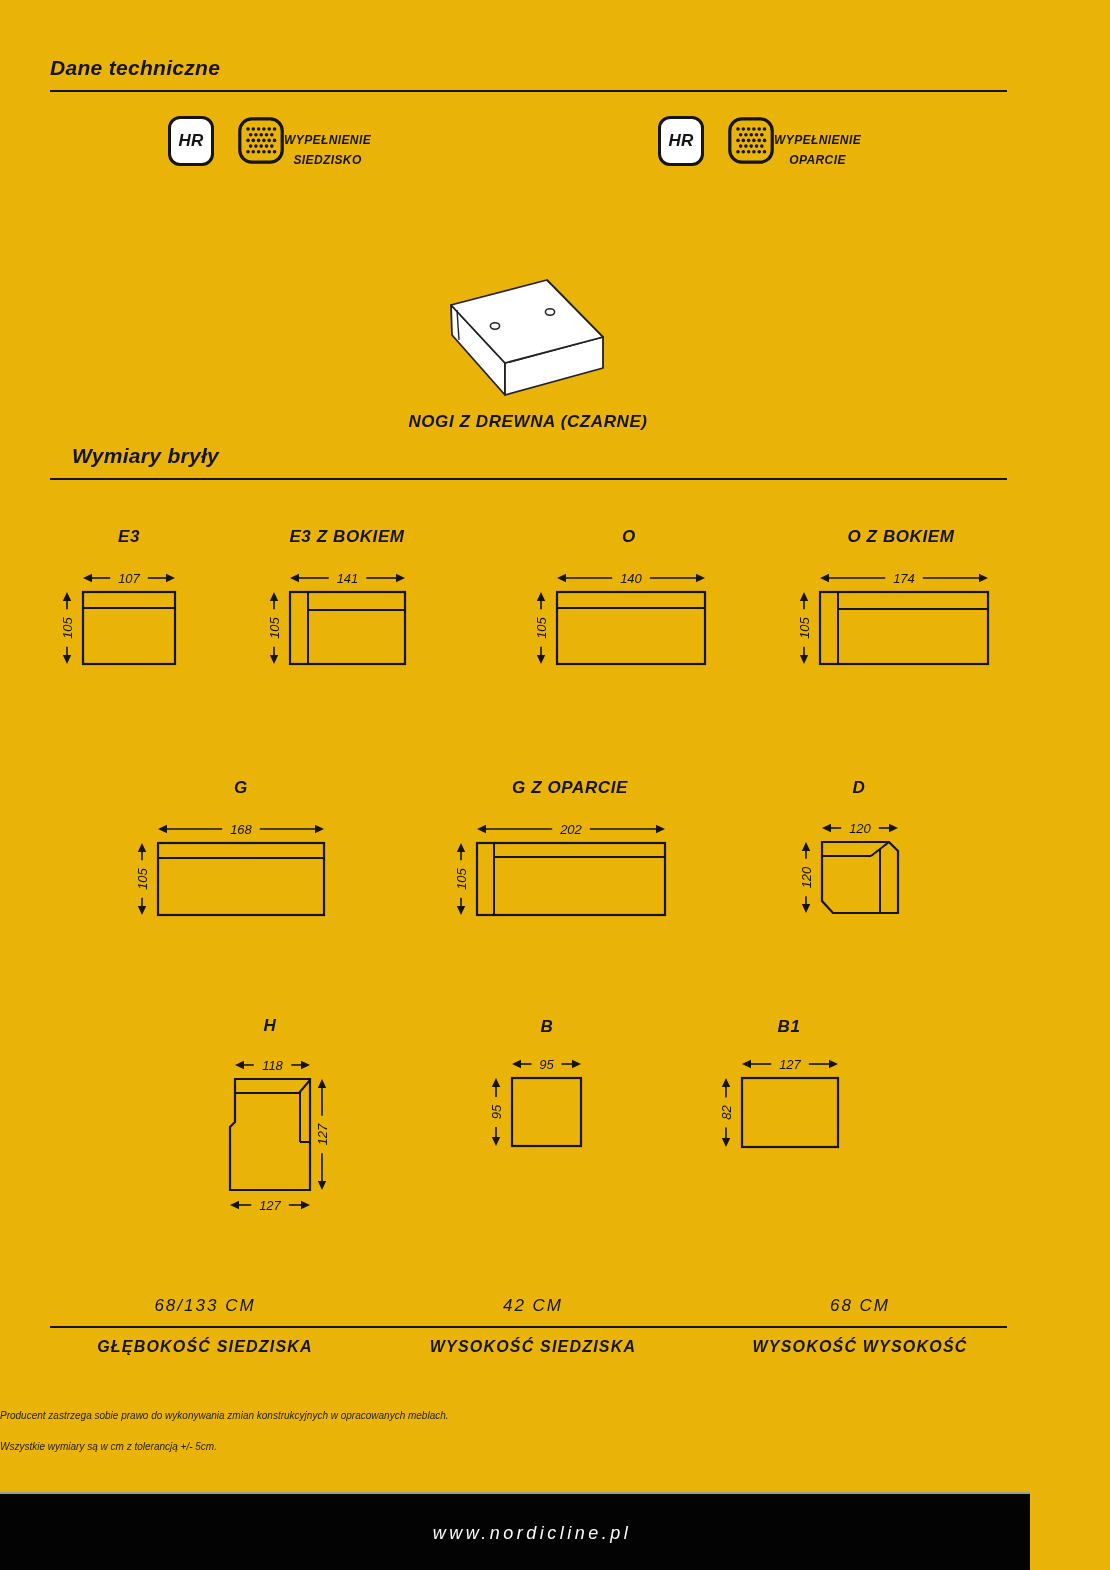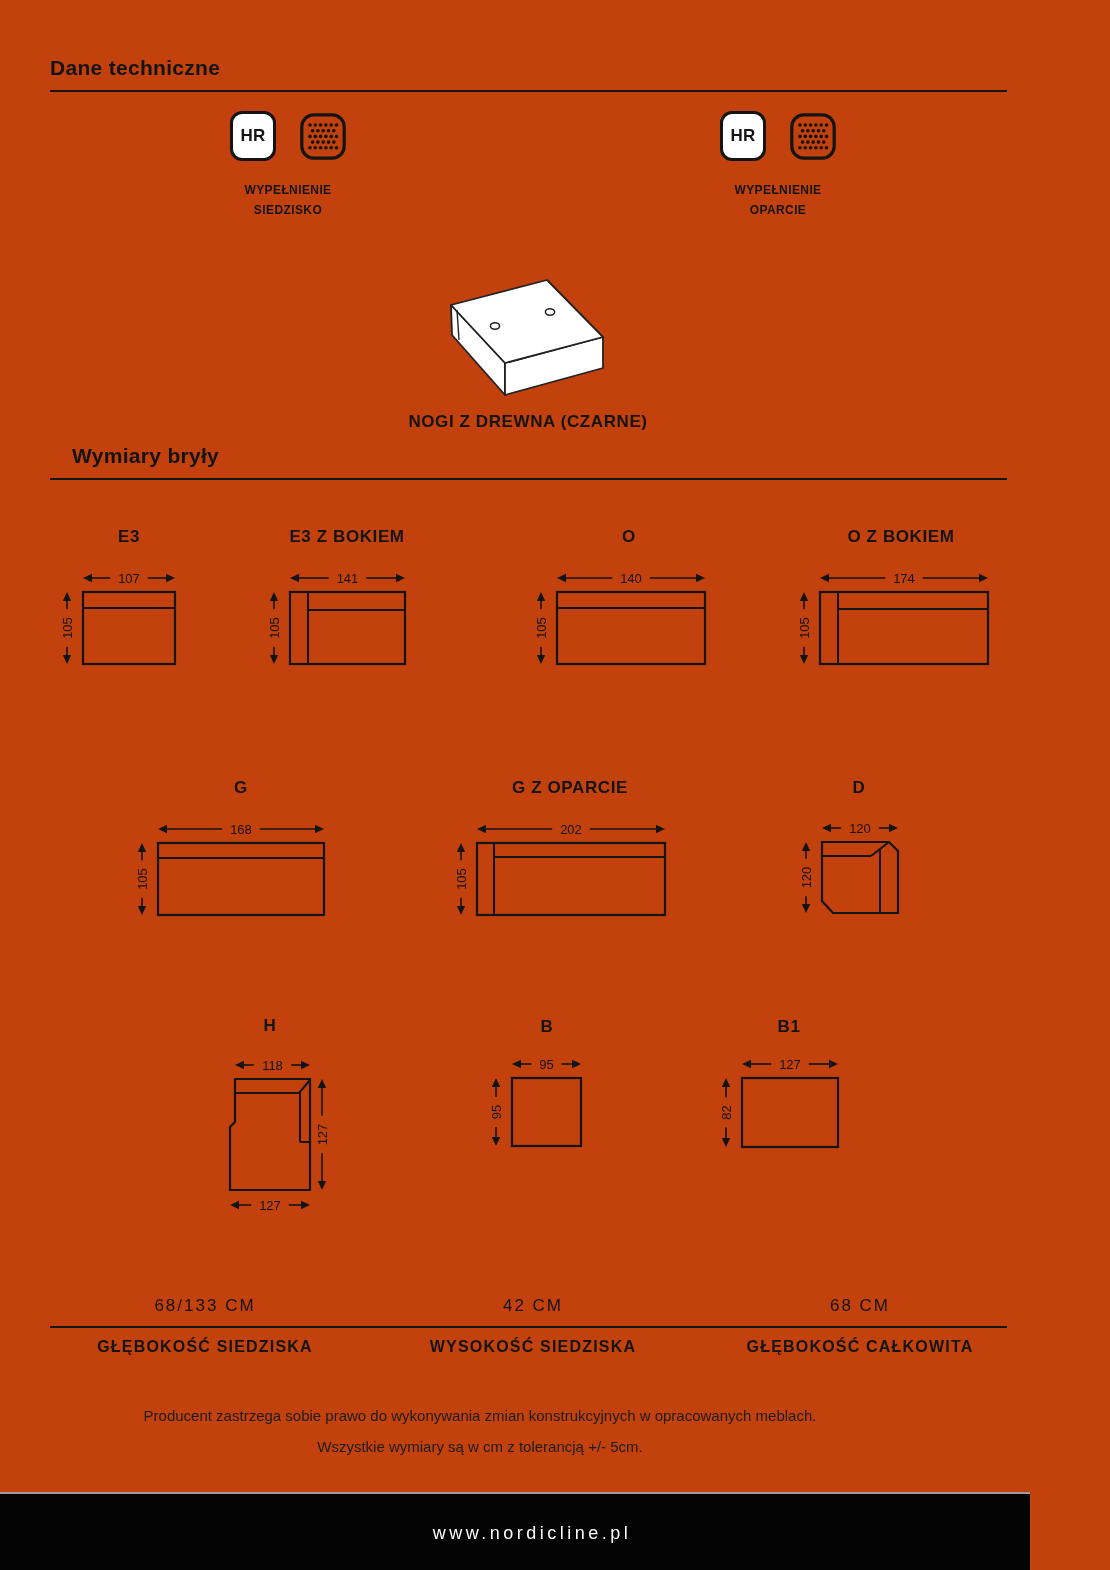--- a/index.html
+++ b/index.html
@@ -1,37 +1,37 @@
 <!DOCTYPE html>
 <html><head>
 <meta charset="utf-8">
 <style>
   html,body{margin:0;padding:0;background:#fff;}
-  .page{position:relative;width:1110px;height:1570px;background:#c2410c;overflow:hidden;
-        font-family:"Liberation Sans",sans-serif;color:#141414;}
+  .page{position:relative;width:1110px;height:1570px;background:#eab308;overflow:hidden;
+        font-family:"Liberation Sans",sans-serif;color:#141414;font-style:italic;}
   .sec-title{position:absolute;font-size:21px;font-weight:700;letter-spacing:.3px;}
   .rule{position:absolute;left:50px;width:957px;border-top:2.5px solid #141414;height:0;}
-  .fill-group{position:absolute;width:240px;display:flex;flex-direction:column;align-items:center;}
+  .fill-group{position:absolute;width:240px;display:flex;flex-direction:row;align-items:center;}
   .fill-icons{display:flex;gap:24px;align-items:center;}
   .icon-box{width:40px;height:44px;border:3.2px solid #141414;border-radius:12px;
             display:flex;align-items:center;justify-content:center;
             font-weight:700;font-size:17px;letter-spacing:.3px;background:#fff;}
   .fill-label{margin-top:19px;text-align:center;font-weight:700;font-size:12px;
               line-height:20px;letter-spacing:.4px;}
   .leg-figure{position:absolute;left:440px;top:272px;}
   .leg-caption{position:absolute;left:528px;top:412px;transform:translateX(-50%);
                font-weight:700;font-size:17px;letter-spacing:.6px;white-space:nowrap;}
   .module-title{position:absolute;transform:translateX(-50%);font-weight:700;
                 font-size:17px;letter-spacing:.6px;white-space:nowrap;text-align:right;}
   .diagram{position:absolute;overflow:visible;}
   .sum-col{position:absolute;width:340px;text-align:center;}
   .sum-value{font-size:17px;letter-spacing:2px;font-weight:400;}
   .sum-label{font-size:16px;font-weight:700;letter-spacing:1.2px;}
-  .disclaimer{position:absolute;left:0;top:1400px;width:960px;text-align:center;
-              font-size:15px;line-height:31px;color:#1d1d1d;}
+  .disclaimer{position:absolute;left:0;top:1400px;width:960px;text-align:left;
+              font-size:10px;line-height:31px;color:#1d1d1d;}
   .footer-bar{position:absolute;left:0;top:1492px;width:1030px;height:78px;background:#030303;
               border-top:2px solid #9c9c9c;display:flex;align-items:center;justify-content:center;}
   .footer-url{color:#fff;font-size:18px;letter-spacing:3.5px;margin-left:34px;}
 </style>
 </head>
 <body>
 
 <div class="page">
 
   <div class="sec-title" style="left:50px;top:56px;">Dane techniczne</div>
@@ -305,21 +305,21 @@
     <div class="sum-value">68 CM</div>
   </div>
   <div class="rule" style="top:1326px;"></div>
   <div class="sum-col" style="left:35px;top:1338px;">
     <div class="sum-label">GŁĘBOKOŚĆ SIEDZISKA</div>
   </div>
   <div class="sum-col" style="left:363px;top:1338px;">
     <div class="sum-label">WYSOKOŚĆ SIEDZISKA</div>
   </div>
   <div class="sum-col" style="left:690px;top:1338px;">
-    <div class="sum-label">GŁĘBOKOŚĆ CAŁKOWITA</div>
+    <div class="sum-label">WYSOKOŚĆ WYSOKOŚĆ</div>
   </div>
 
   <div class="disclaimer">
     <div>Producent zastrzega sobie prawo do wykonywania zmian konstrukcyjnych w opracowanych meblach.</div>
     <div>Wszystkie wymiary są w cm z tolerancją +/- 5cm.</div>
   </div>
 
   <div class="footer-bar">
     <div class="footer-url">www.nordicline.pl</div>
   </div>

